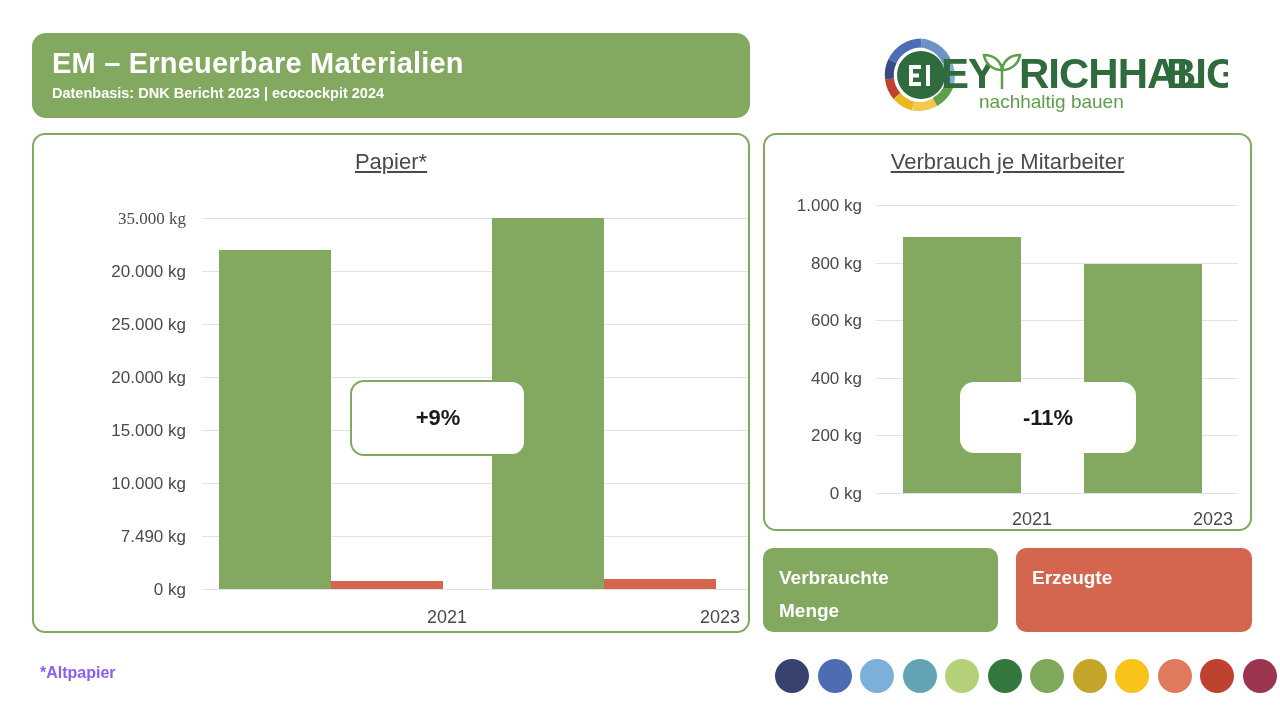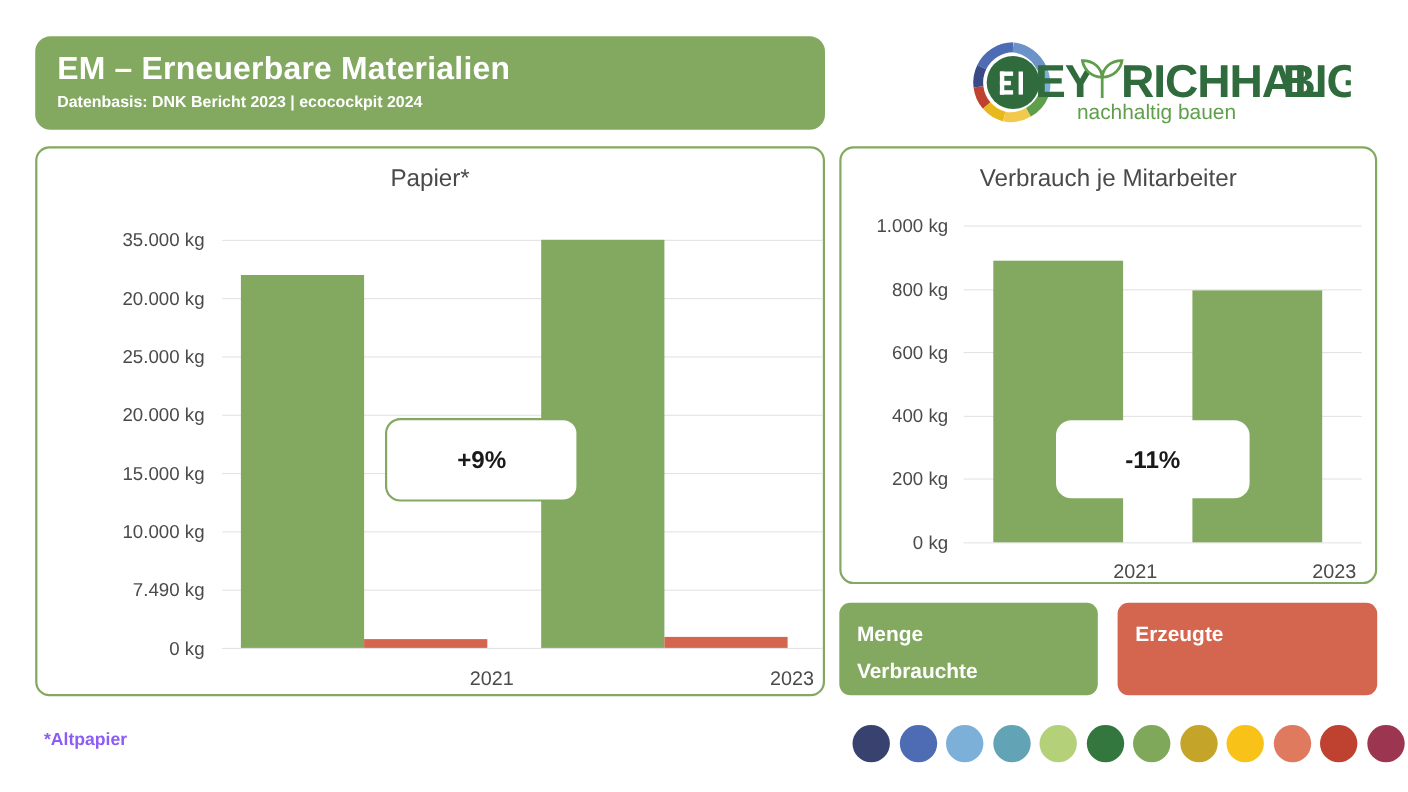--- a/index.html
+++ b/index.html
@@ -40,21 +40,21 @@
     background: #ffffff;
     border: 2px solid #82a95f;
     border-radius: 13px;
   }
   #card-papier { left: 32px; top: 133px; width: 718px; height: 500px; }
   #card-verbrauch { left: 763px; top: 133px; width: 489px; height: 398px; }
 
   .chart-title {
     text-align: center; color: #4a4a4a;
     font-size: 22px; font-weight: normal;
-    padding-top: 12px; line-height: 30px;
+    padding-top: 12px; line-height: 30px; text-decoration: underline;
   }
 
   .plot { position: relative; }
   .gridline {
     position: absolute; height: 1px; background: #e3e3e3;
   }
   .ytick {
     position: absolute; text-align: right;
     color: #4a4a4a; font-size: 17px; line-height: 17px;
     white-space: nowrap;
@@ -166,21 +166,21 @@
         <div class="ytick" style="left: -8px; width: 160px; top: 298px;">10.000 kg</div>
         <div class="gridline" style="left: 168px; top: 253px; width: 546px;"></div>
         <div class="ytick" style="left: -8px; width: 160px; top: 245px;">15.000 kg</div>
         <div class="gridline" style="left: 168px; top: 200px; width: 546px;"></div>
         <div class="ytick" style="left: -8px; width: 160px; top: 192px;">20.000 kg</div>
         <div class="gridline" style="left: 168px; top: 147px; width: 546px;"></div>
         <div class="ytick" style="left: -8px; width: 160px; top: 139px;">25.000 kg</div>
         <div class="gridline" style="left: 168px; top: 94px; width: 546px;"></div>
         <div class="ytick" style="left: -8px; width: 160px; top: 86px;">20.000 kg</div>
         <div class="gridline" style="left: 168px; top: 41px; width: 546px;"></div>
-        <div class="ytick" style="left: -8px; width: 160px; top: 33px;">35.000 kg</div>
+        <div class="ytick" style="left: -8px; width: 160px; top: 33px; font-family: Liberation Serif, serif;">35.000 kg</div>
         <div class="bar bar-green" style="background: rgb(130, 169, 95); left: 184.5px; top: 72.8px; width: 112px; height: 339.2px;"></div>
         <div class="bar bar-red" style="background: rgb(212, 101, 79); left: 296.5px; top: 403.52px; width: 112px; height: 8.48px;"></div>
         <div class="xtick" style="left: 160px; width: 273px; top: 430px;">2021</div>
         <div class="bar bar-green" style="background: rgb(130, 169, 95); left: 457.5px; top: 41px; width: 112px; height: 371px;"></div>
         <div class="bar bar-red" style="background: rgb(212, 101, 79); left: 569.5px; top: 401.93px; width: 112px; height: 10.07px;"></div>
         <div class="xtick" style="left: 433px; width: 273px; top: 430px;">2023</div>
       </div>
   </div>
 
   <div class="badge-delta" id="badge-papier">+9%</div>
@@ -203,22 +203,22 @@
         <div class="bar bar-green" style="background: rgb(130, 169, 95); left: 137.5px; top: 59.68px; width: 118px; height: 256.32px;"></div>
         <div class="xtick" style="left: 106px; width: 181px; top: 332px;">2021</div>
         <div class="bar bar-green" style="background: rgb(130, 169, 95); left: 318.5px; top: 87.04px; width: 118px; height: 228.96px;"></div>
         <div class="xtick" style="left: 287px; width: 181px; top: 332px;">2023</div>
       </div>
   </div>
 
   <div class="badge-delta" id="badge-verbrauch">-11%</div>
 
   <div class="legend-chip" id="legend-green">
+    <span class="legend-line">Verbrauchte</span>
     <span class="legend-line">Menge</span>
-    <span class="legend-line">Verbrauchte</span>
   </div>
   <div class="legend-chip" id="legend-red">
     <span class="legend-line">Erzeugte</span>
   </div>
 
   <div class="footnote">*Altpapier</div>
 
   <div class="swatch-row" id="swatch-row">
       <div class="swatch" style="background: rgb(57, 66, 111);"></div>
       <div class="swatch" style="background: rgb(78, 108, 180);"></div>

